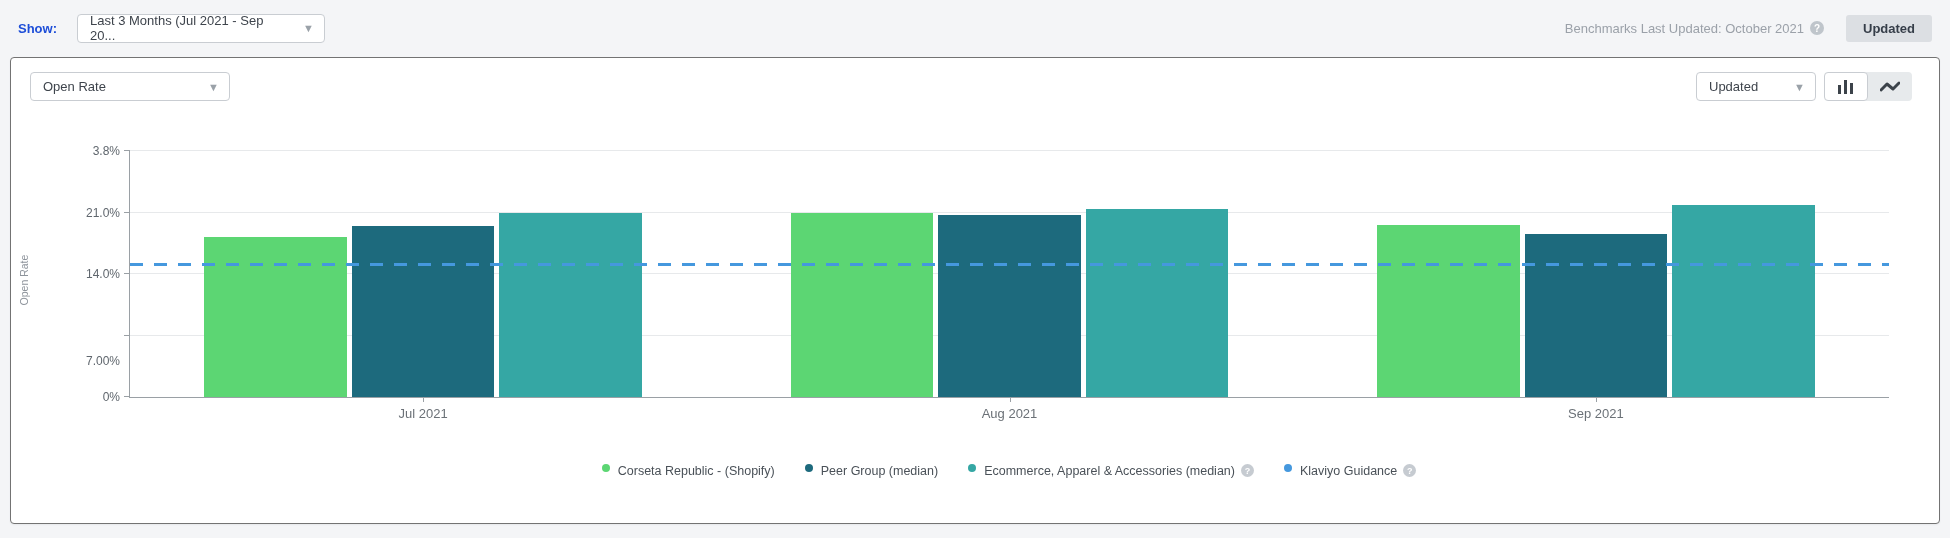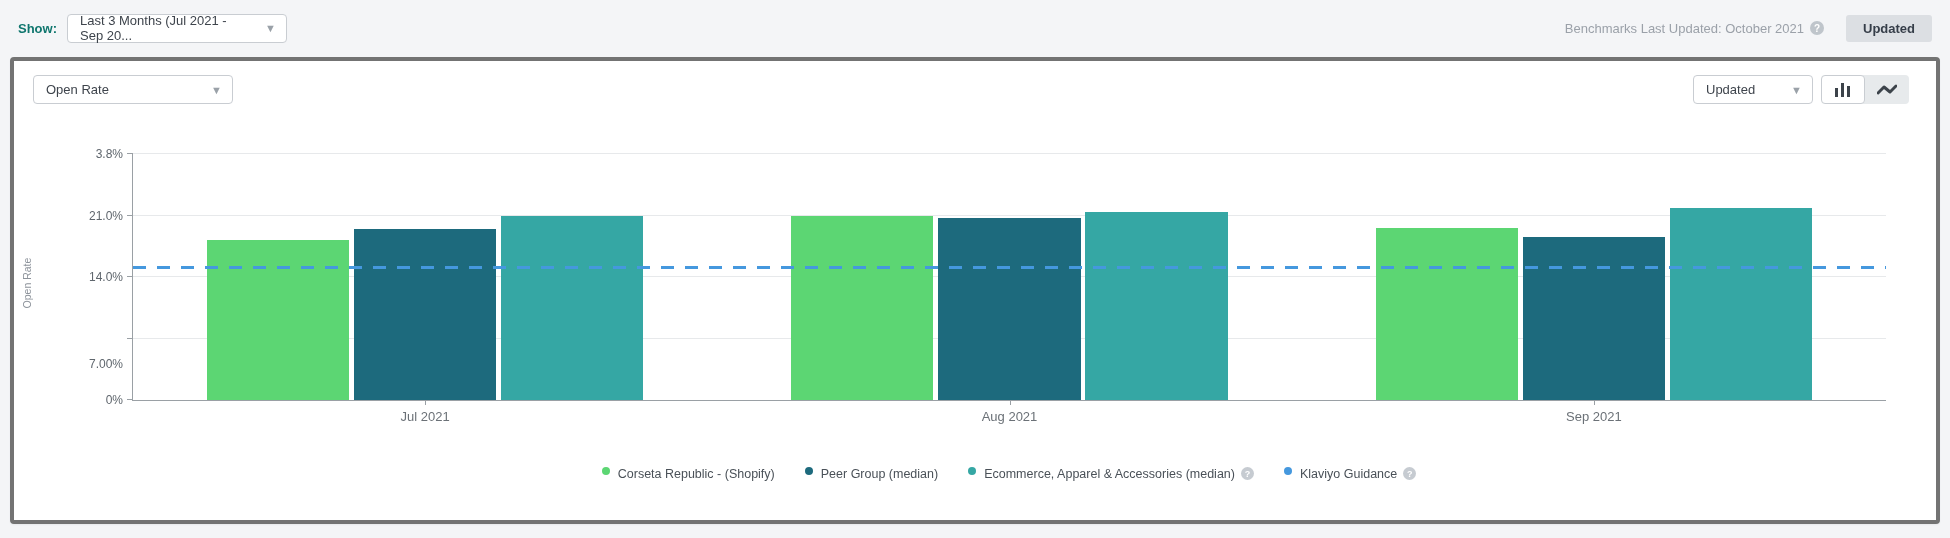--- a/index.html
+++ b/index.html
@@ -11,40 +11,40 @@
     overflow:hidden;
     position:relative;
   }
   
   .topbar {
     height:56px;
     display:flex;
     align-items:center;
     padding:0 18px 0 18px;
   }
-  .show-label { font-size:13px; font-weight:bold; color:#0f766e; margin-right:10px; }
+  .show-label { font-size:13px; font-weight:bold; color:#1d4ed8; margin-right:20px; }
   .dropdown {
     background:#fff;
     border:1px solid #c9cdd2;
     border-radius:4px;
     height:29px;
     display:flex;
     align-items:center;
     padding:0 10px 0 12px;
     font-size:13px;
     color:#3e444c;
     cursor:pointer;
   }
   .dropdown .caret {
     color:#9aa1a8;
     font-size:11px;
     margin-left:auto;
     padding-left:12px;
   }
-  .range-dd { width:220px; }
+  .range-dd { width:248px; }
   .topbar-right {
     margin-left:auto;
     display:flex;
     align-items:center;
   }
   .benchmarks-updated { font-size:13px; color:#9ba1a9;text-align:center; }
   .help-icon {
     width:14px; height:14px;
     border-radius:50%;
     background:#bfc5cb;
@@ -70,21 +70,21 @@
     padding:6px 17px;
     cursor:pointer;
   }
   
   .card {
     position:absolute;
     left:10px; right:10px;
     top:57px;
     height:467px;
     background:#fff;
-    border:4px solid #737373;
+    border:1px solid #737373;
     border-radius:4px;
     box-shadow:0 1px 2px rgba(40,50,60,0.06);
   }
   .metric-dd { position:absolute; left:19px; top:14px; width:200px; }
   .interval-dd { position:absolute; right:123px; top:14px; width:120px; }
   .chart-toggle {
     position:absolute; right:27px; top:14px;
     display:flex;
     height:29px;
     border-radius:4px;

